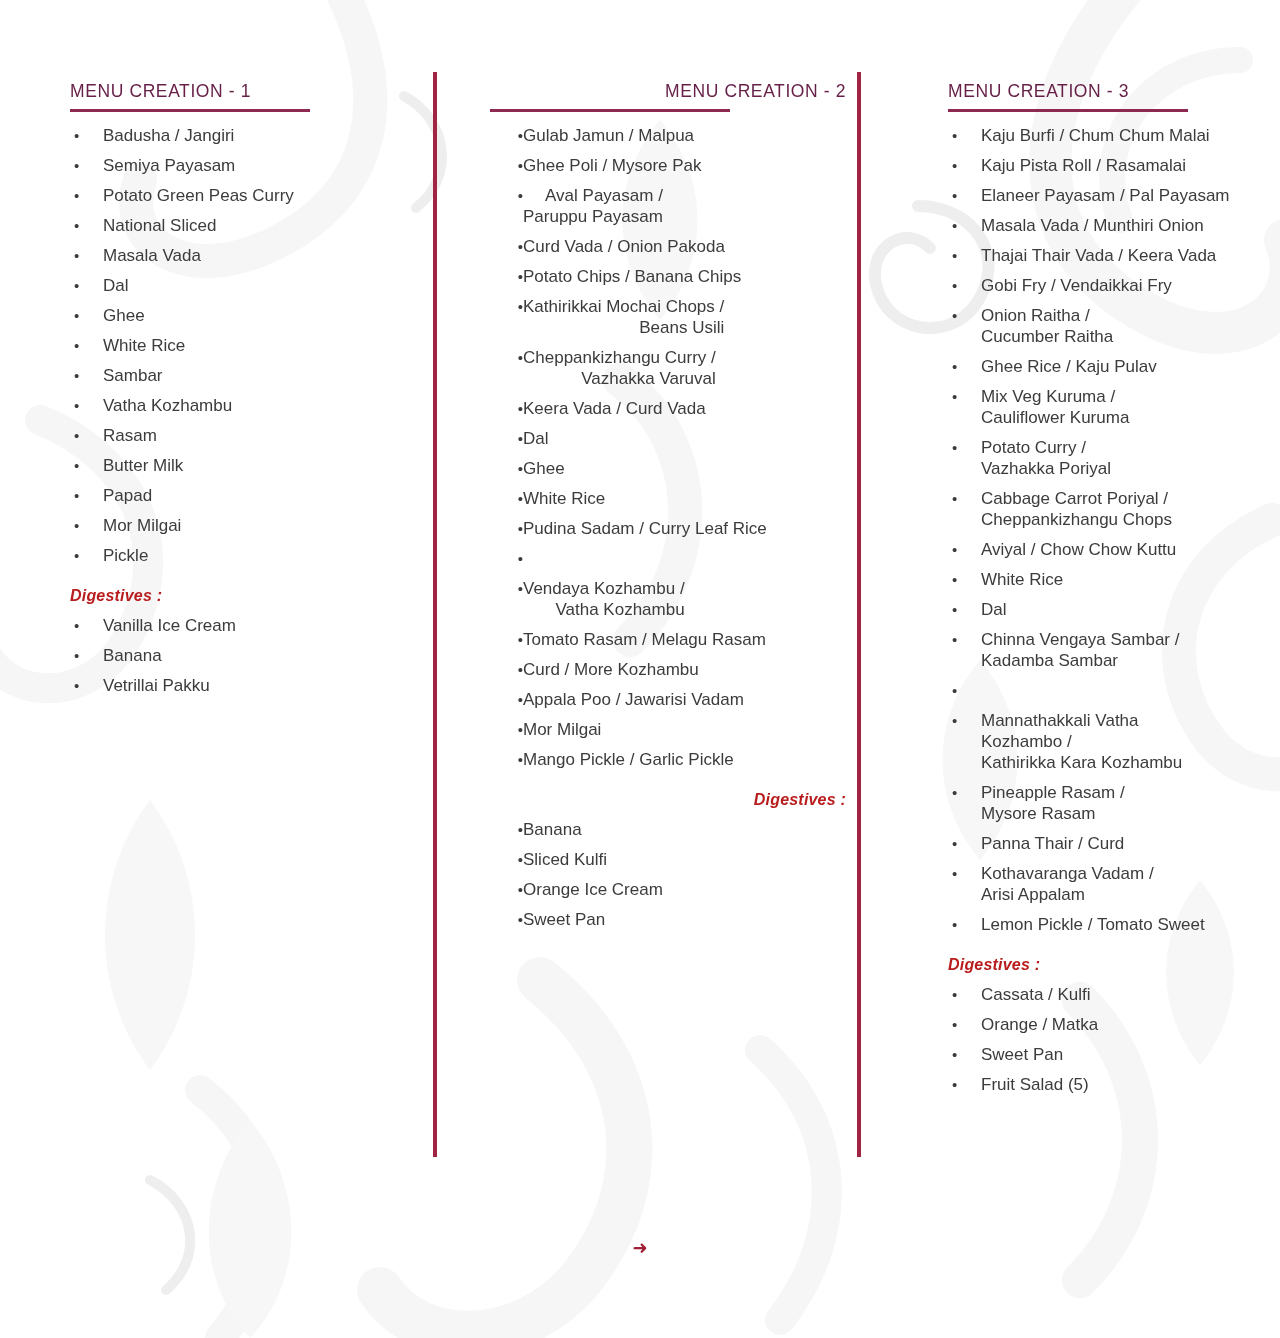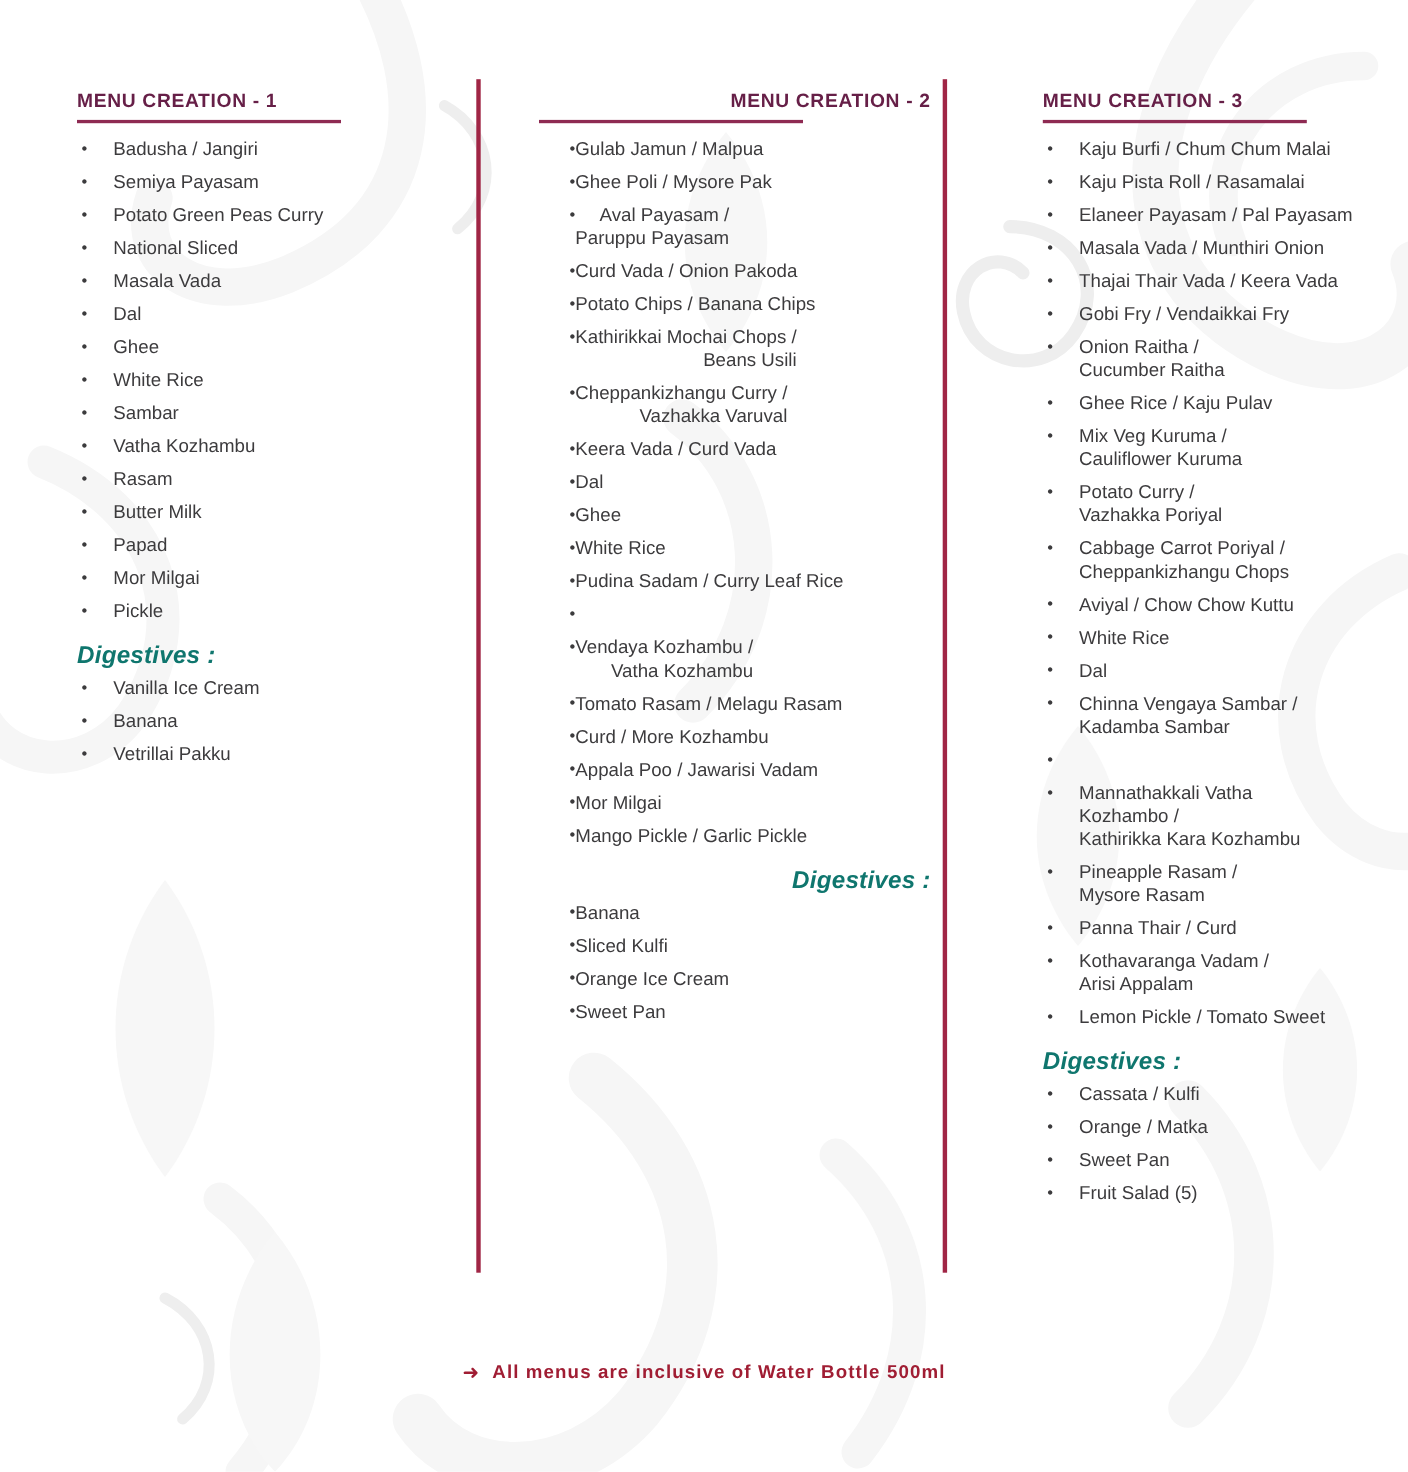--- a/index.html
+++ b/index.html
@@ -18,21 +18,21 @@
     pointer-events: none;
   }
   .menu-column {
     position: absolute; top: 80px;
   }
   .col-1 { left: 70px;  width: 352px; }
   .col-2 { left: 490px; width: 356px; text-align: right; }
   .col-3 { left: 948px; width: 362px; }
   .column-title {
     font-size: 17.5px;
-    font-weight: 700;
+    font-weight: 400;
     letter-spacing: 0.6px;
     color: #661f47;
     line-height: 22px;
   }
   .title-rule {
     width: 240px; height: 2.5px;
     background: #8e2a52;
     margin-top: 7px;
   }
   ul.item-list {
@@ -51,24 +51,24 @@
     color: #3c3b3d;
     padding-left: 4px;
   }
   .item-text {
     font-size: 17px;
     line-height: 21px;
     color: #3c3b3d;
     white-space: pre-line;
   }
   .digestives-heading {
-    font-size: 22px;
+    font-size: 16px;
     font-weight: 700;
     font-style: italic;
-    color: #0f766e;
+    color: #b91c1c;
     line-height: 21px;
     margin-top: 19px;
     margin-bottom: 9px;
     letter-spacing: 0.2px;
   }
   .divider {
     position: absolute;
     top: 72px;
     width: 4px; height: 1085px;
     background: #a02545;
@@ -430,14 +430,13 @@
       </li>
       <li class="item">
         <span class="bullet">•</span>
         <span class="item-text">Fruit Salad (5)</span>
       </li>
     </ul>
 </section>
 
 <div class="footer-note">
   <span class="footer-arrow">➜</span>
-  <span class="footer-text">All menus are inclusive of Water Bottle 500ml</span>
 </div>
 
 </body></html>

